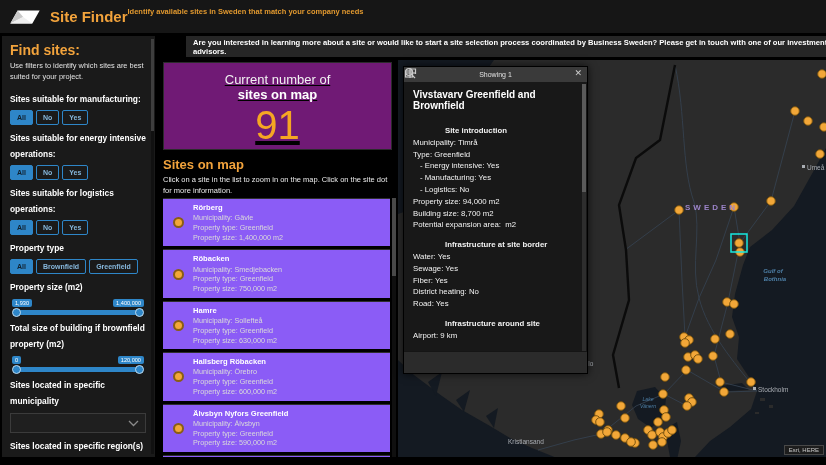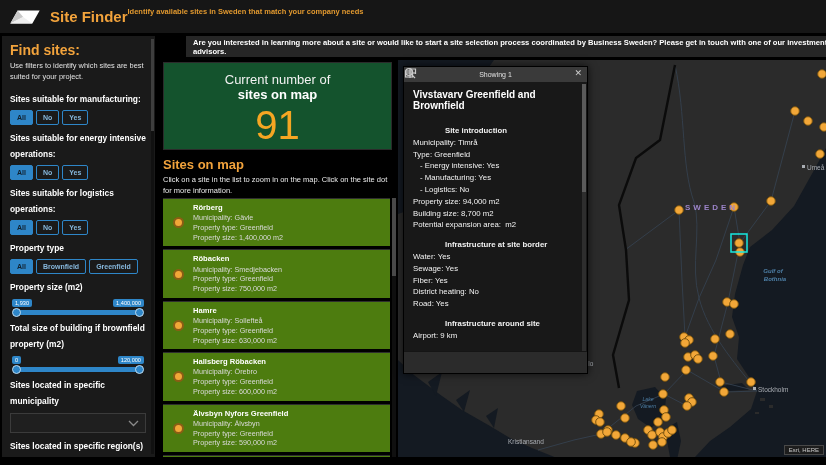--- a/index.html
+++ b/index.html
@@ -39,31 +39,31 @@
           background:#2E86C8; border:1.5px solid #BFDCF0; }
   .knob.l { left:-3px; } .knob.r { right:-3px; }
   .select { width:136px; height:20px; background:#1F1F1F; border:1px solid #3B3B3B;
             margin:3px 0 4px 0; display:flex; align-items:center; justify-content:flex-end;
             padding-right:6px; cursor:pointer; }
   .sscroll { position:absolute; right:1px; top:3px; width:3px; height:415px; background:#111; }
   .sscroll .thumb { width:3px; height:92px; background:#3E3E3E; }
 
   
   .mid { position:absolute; left:158px; top:60px; width:238px; height:397px; }
-  .counter { position:absolute; left:5px; top:2px; width:229px; height:88px; background:#14532d;
-             border:1px solid #2B2B2B; text-align:center; }
+  .counter { position:absolute; left:5px; top:2px; width:229px; height:88px; background:#701a75;
+             border:1px solid #2B2B2B; text-align:center;text-decoration:underline; }
   .c1 { margin-top:9px; color:#F2F2F2; font-size:13px; }
   .c2 { color:#FFF; font-size:13px; font-weight:bold; }
   .cnum { color:#F5A623; font-size:40px; margin-top:1px; }
   .listhead { position:absolute; left:5px; top:97px; width:229px; }
   .lh-title { color:#F2A33C; font-size:13px; font-weight:bold; }
   .lh-desc { color:#EAEAEA; font-size:7.5px; line-height:1.45; margin-top:3px; }
   .site-list { position:absolute; left:5px; top:138px; width:227px; height:259px;
                overflow:hidden; display:flex; flex-direction:column; gap:3px; }
-  .card { background:#4d7c0f; min-height:38px; flex:0 0 auto; display:flex; align-items:center;
+  .card { background:#8b5cf6; min-height:38px; flex:0 0 auto; display:flex; align-items:center;
           padding:4px 6px; border-top:1px solid #2E2E2E; cursor:pointer; }
   .sdot { width:11px; height:11px; border-radius:50%; background:#F2A738;
           border:2px solid #8A5E14; margin:0 9px 0 4px; flex:0 0 auto; }
   .cname { color:#FFF; font-size:7.6px; font-weight:bold; line-height:1.35; }
   .cline { color:#DADADA; font-size:7.2px; line-height:1.35; }
   .mscroll { position:absolute; right:0; top:138px; width:4px; height:259px; background:#101010; }
   .mscroll .thumb { width:4px; height:78px; background:#4A4A4A; }
 
   
   .map { position:absolute; left:398px; top:60px; width:428px; height:397px; background:#2B2B2B; }

